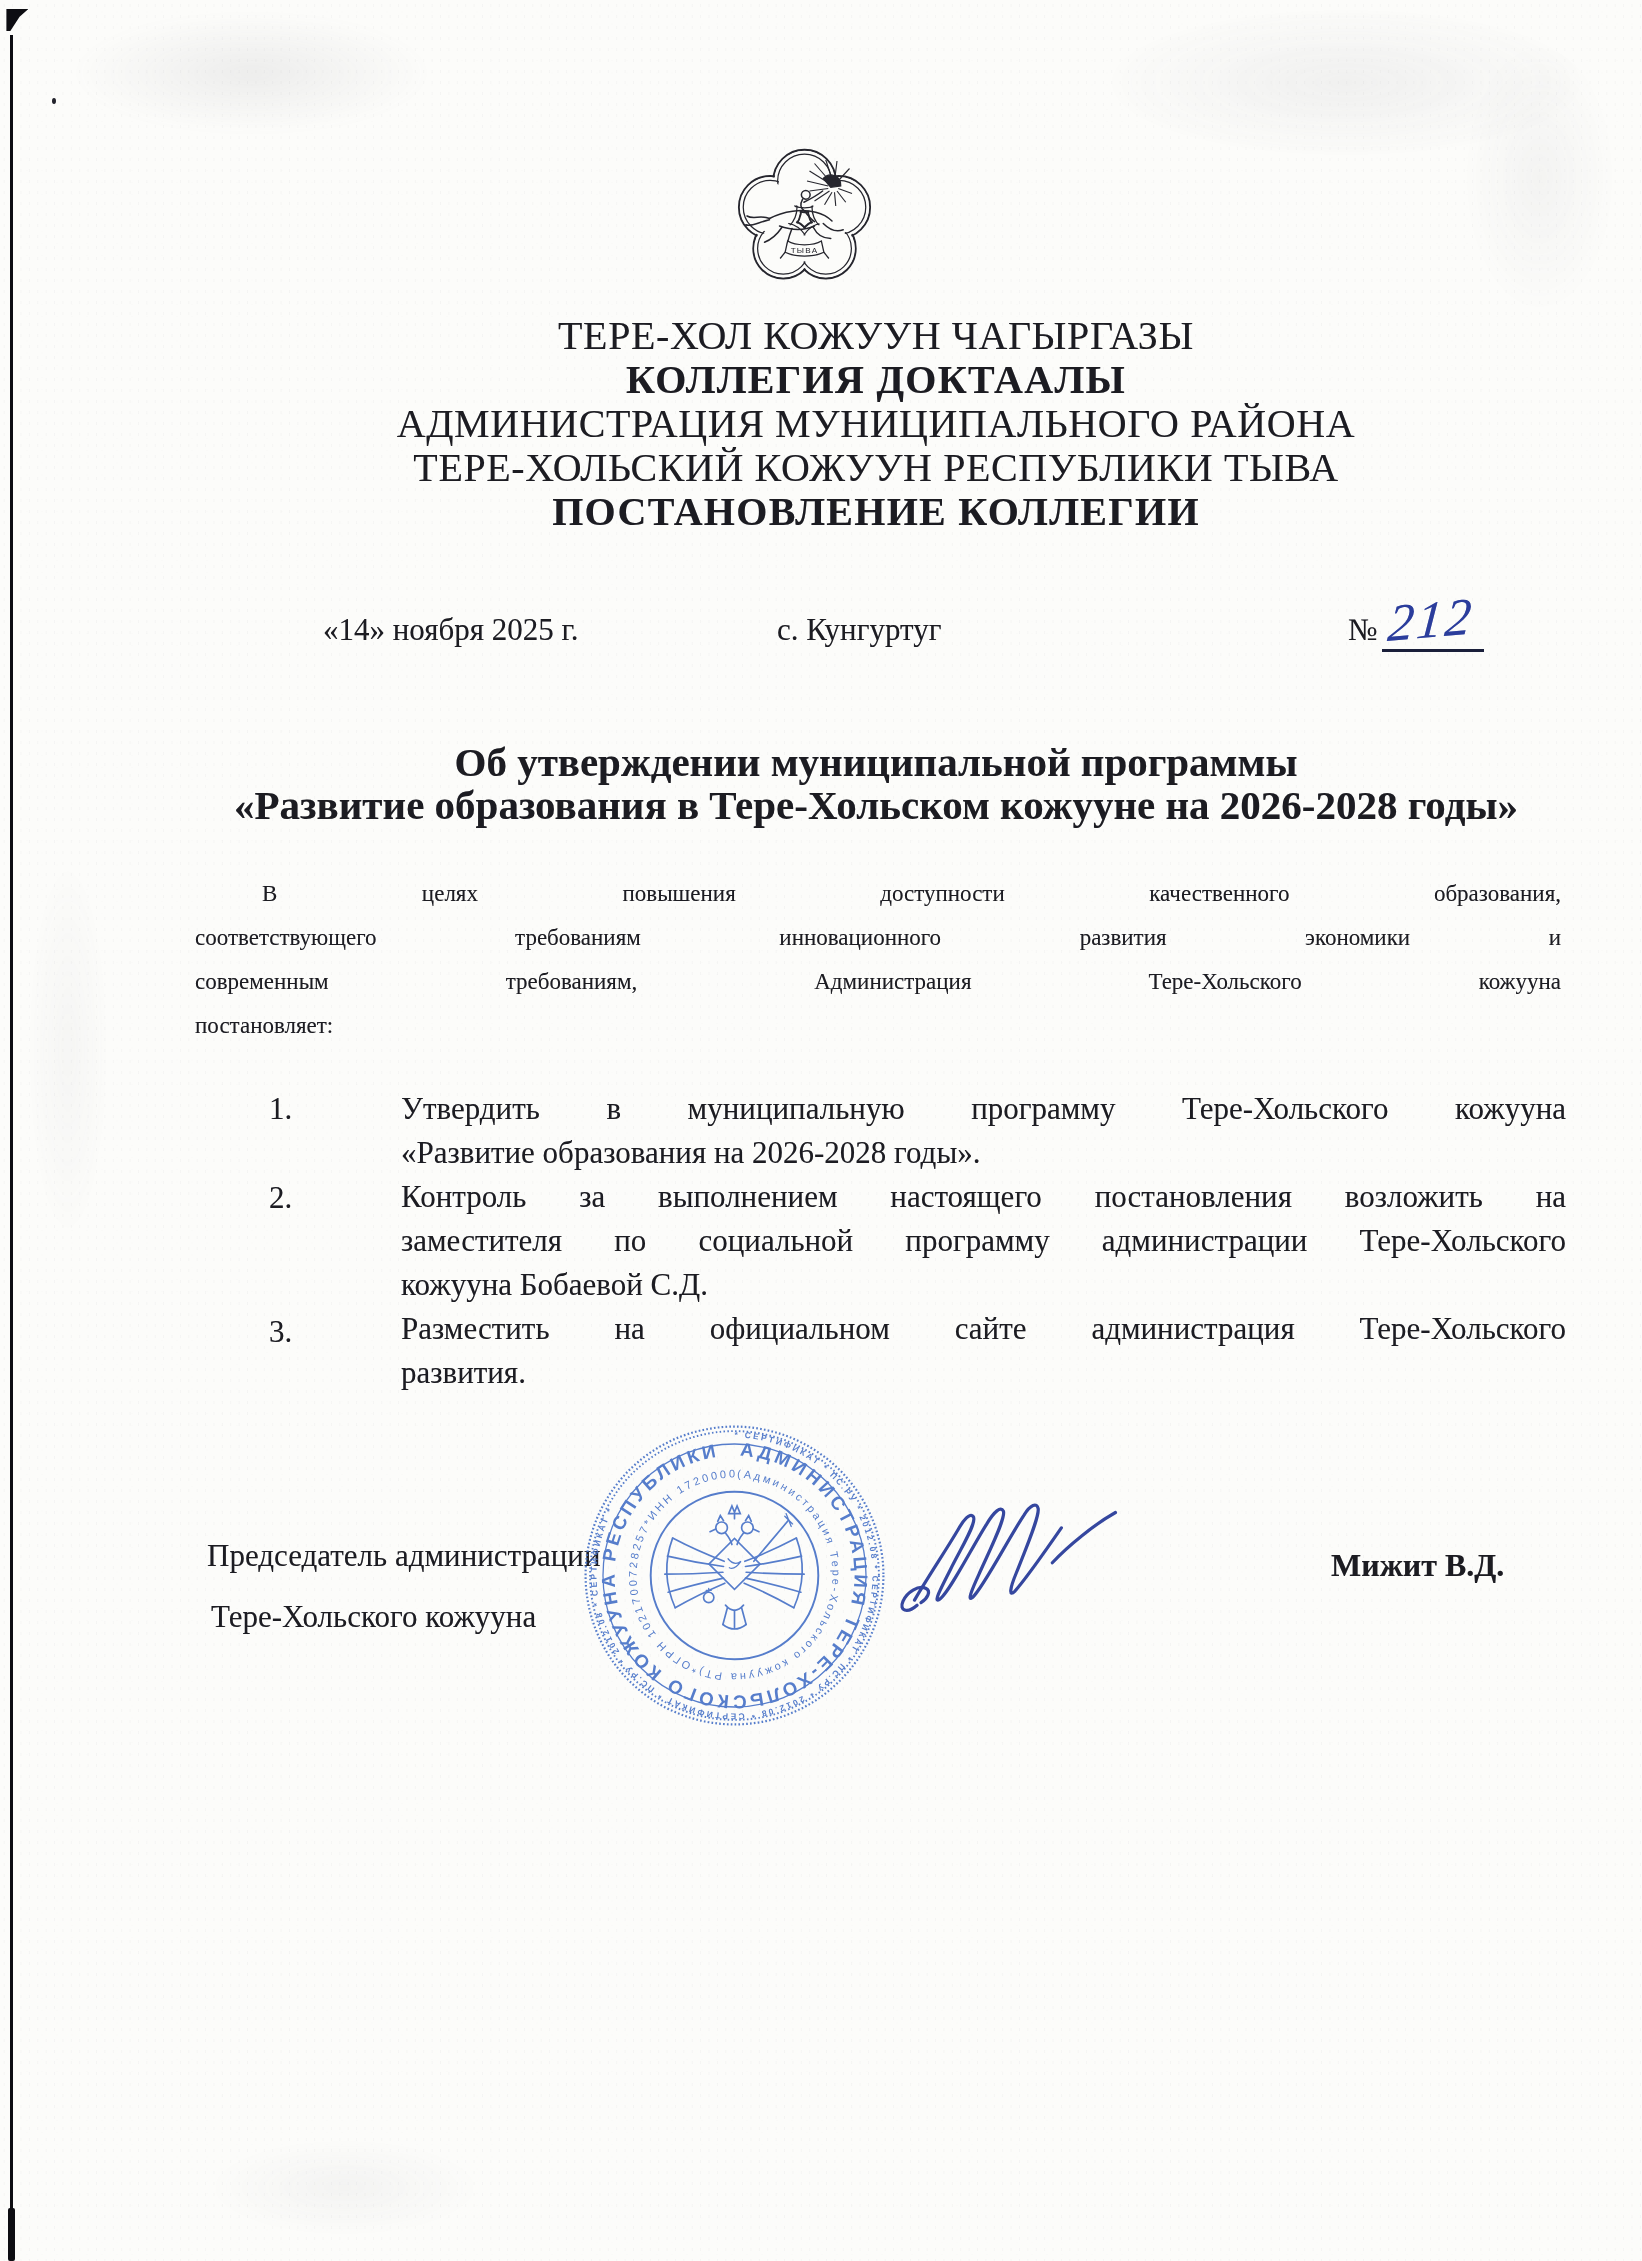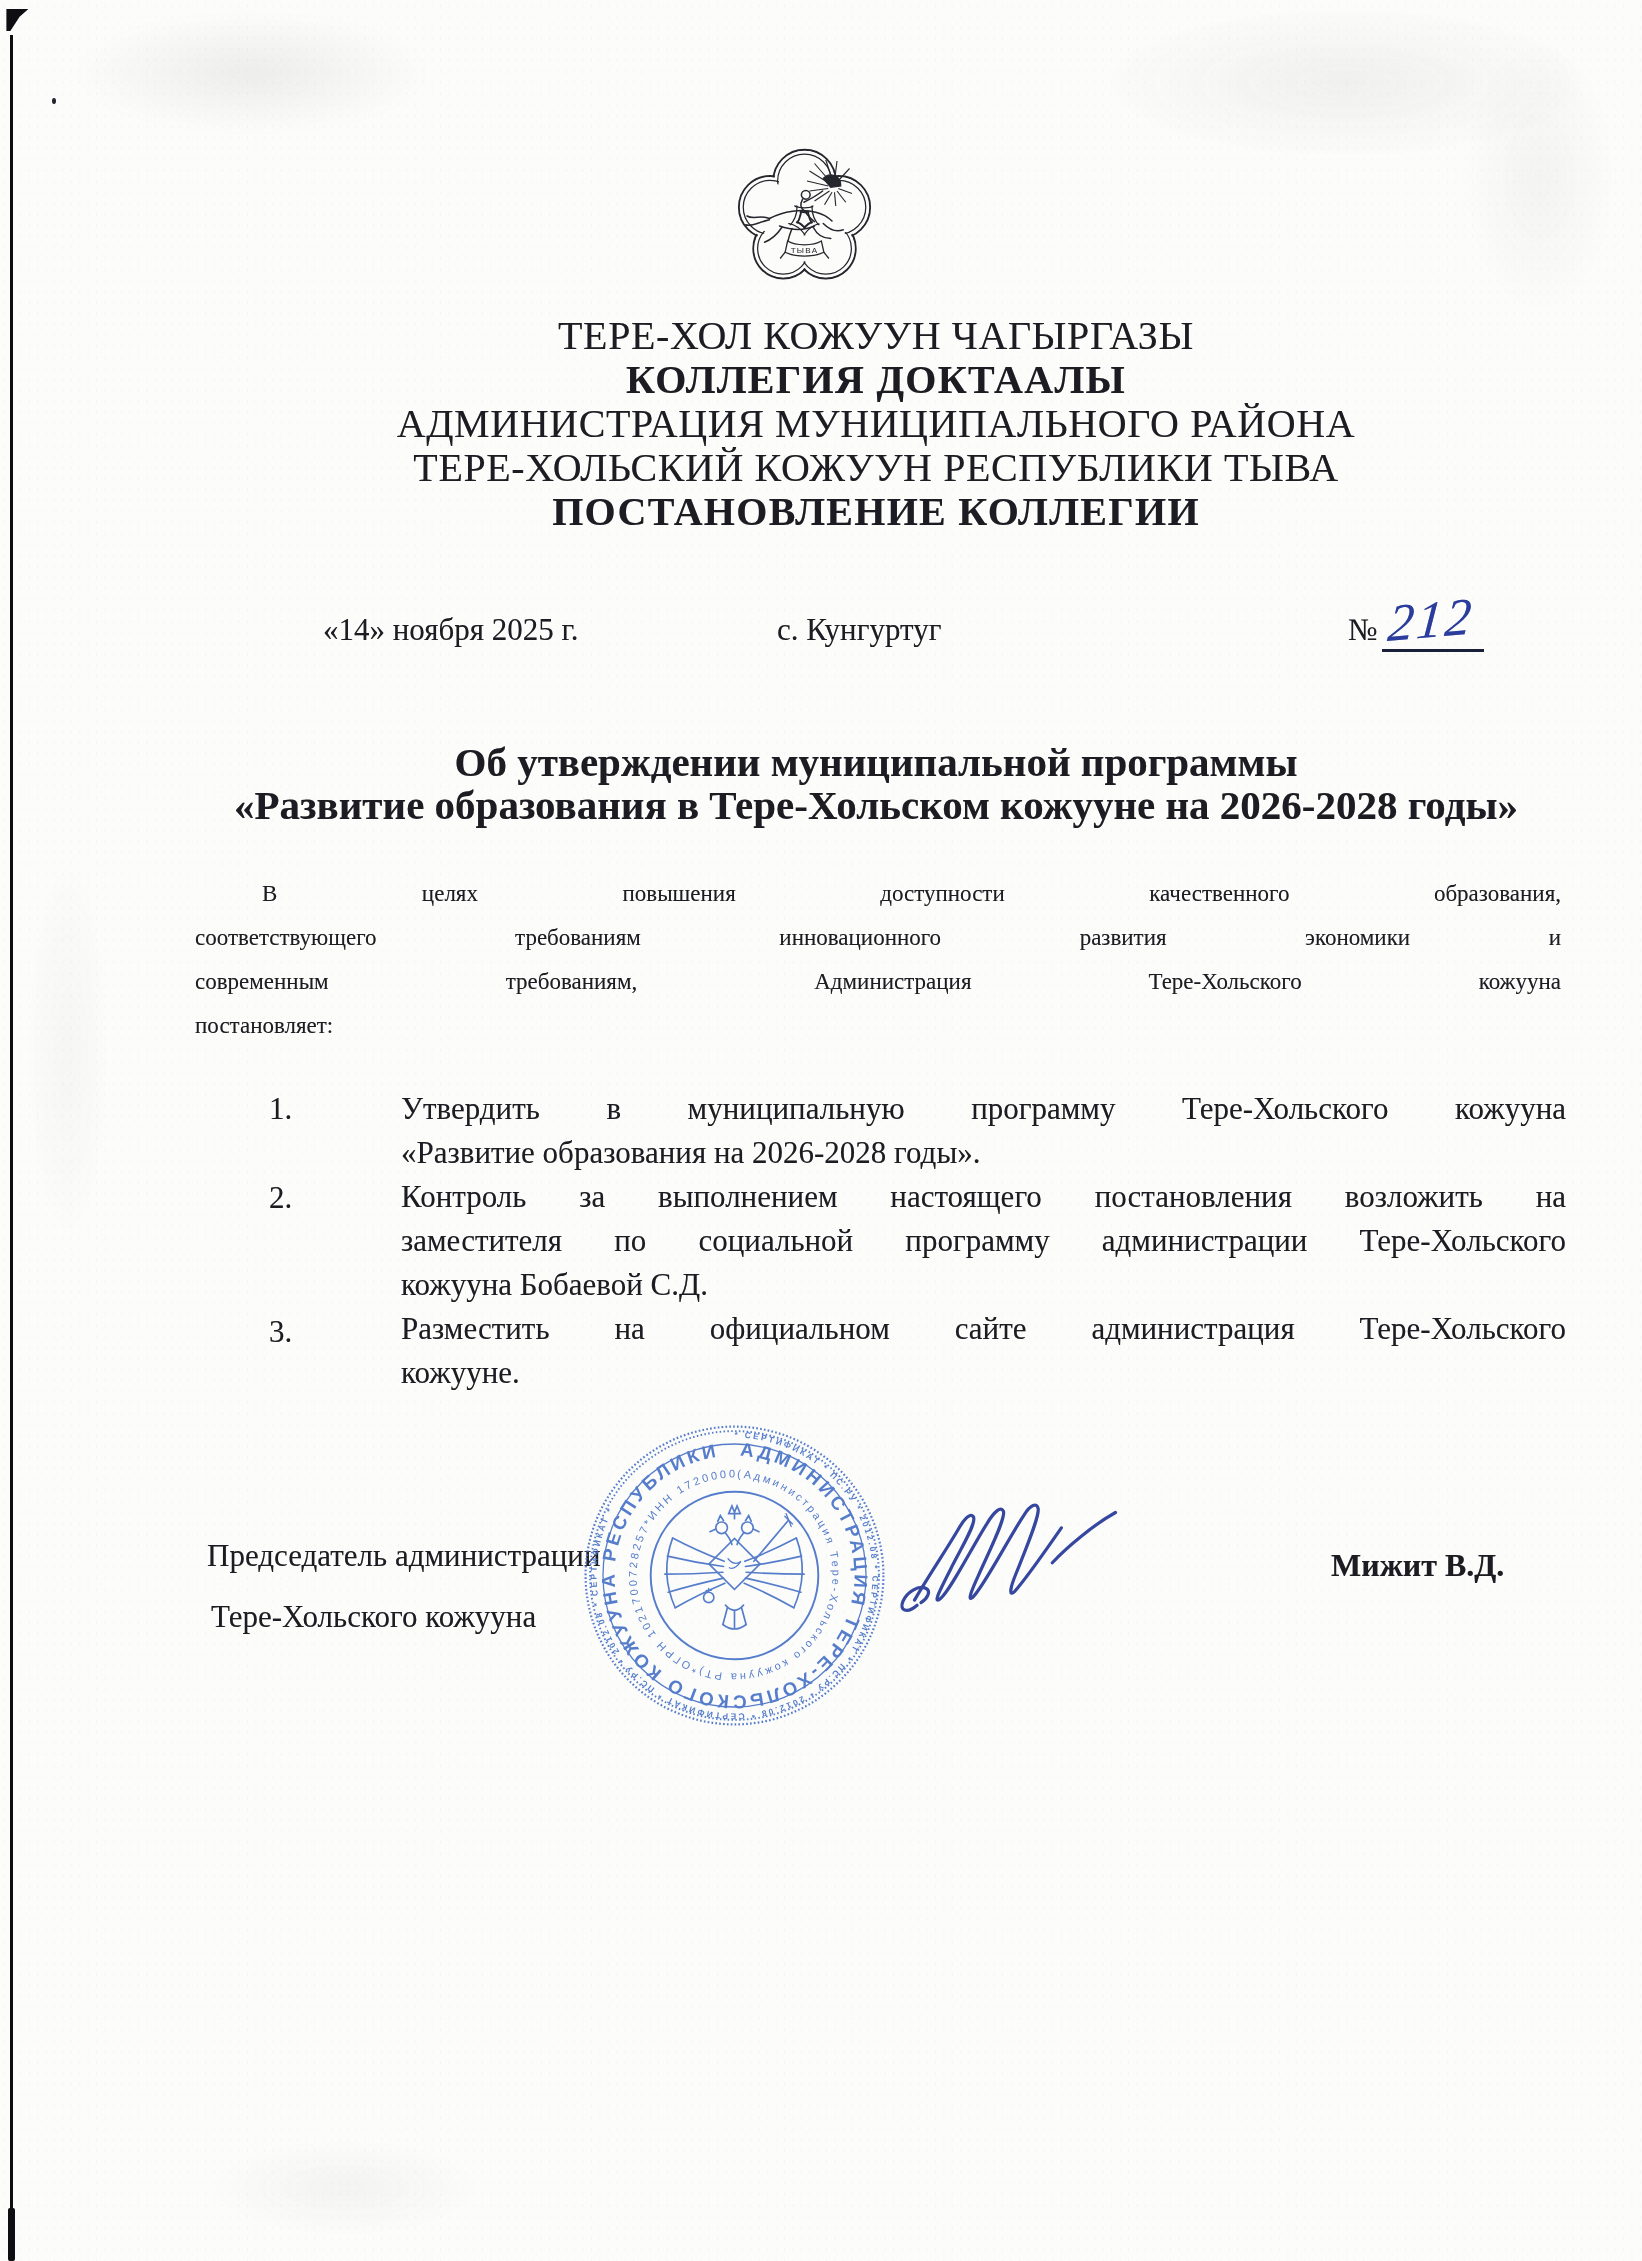--- a/index.html
+++ b/index.html
@@ -167,21 +167,21 @@
   <div class="abs list-num ink" style="left:269px; top:1087px;">1.</div>
   <div class="abs list-num ink" style="left:269px; top:1176px;">2.</div>
   <div class="abs list-num ink" style="left:269px; top:1310px;">3.</div>
   <div class="abs list-text ink" style="top:1087px;">
     <div class="lline">Утвердить в муниципальную программу Тере-Хольского кожууна</div>
     <div class="lline last">«Развитие образования на 2026-2028 годы».</div>
     <div class="lline">Контроль за выполнением настоящего постановления возложить на</div>
     <div class="lline">заместителя по социальной программу администрации Тере-Хольского</div>
     <div class="lline last">кожууна Бобаевой С.Д.</div>
     <div class="lline">Разместить на официальном сайте администрация Тере-Хольского</div>
-    <div class="lline last">кожууне.</div>
+    <div class="lline last">развития.</div>
   </div>
 
   <div class="abs sig-role ink" style="left:207px; top:1526px;">Председатель администрации</div>
   <div class="abs sig-role ink" style="left:211px; top:1587px;">Тере-Хольского кожууна</div>
   <div class="abs sig-name ink" style="left:1331px; top:1547px;font-weight:bold;">Мижит В.Д.</div>
 
   <svg class="abs seal-svg" style="left:583px; top:1424px;" width="303" height="303" viewBox="-235 -235 470 470">
     <defs>
       <path id="sealMicroPath" d="M 0,-214 A 214,214 0 1 1 -0.05,-214"></path>
       <path id="sealRingPath" d="M 0,-186 A 186,186 0 1 1 -0.05,-186"></path>

